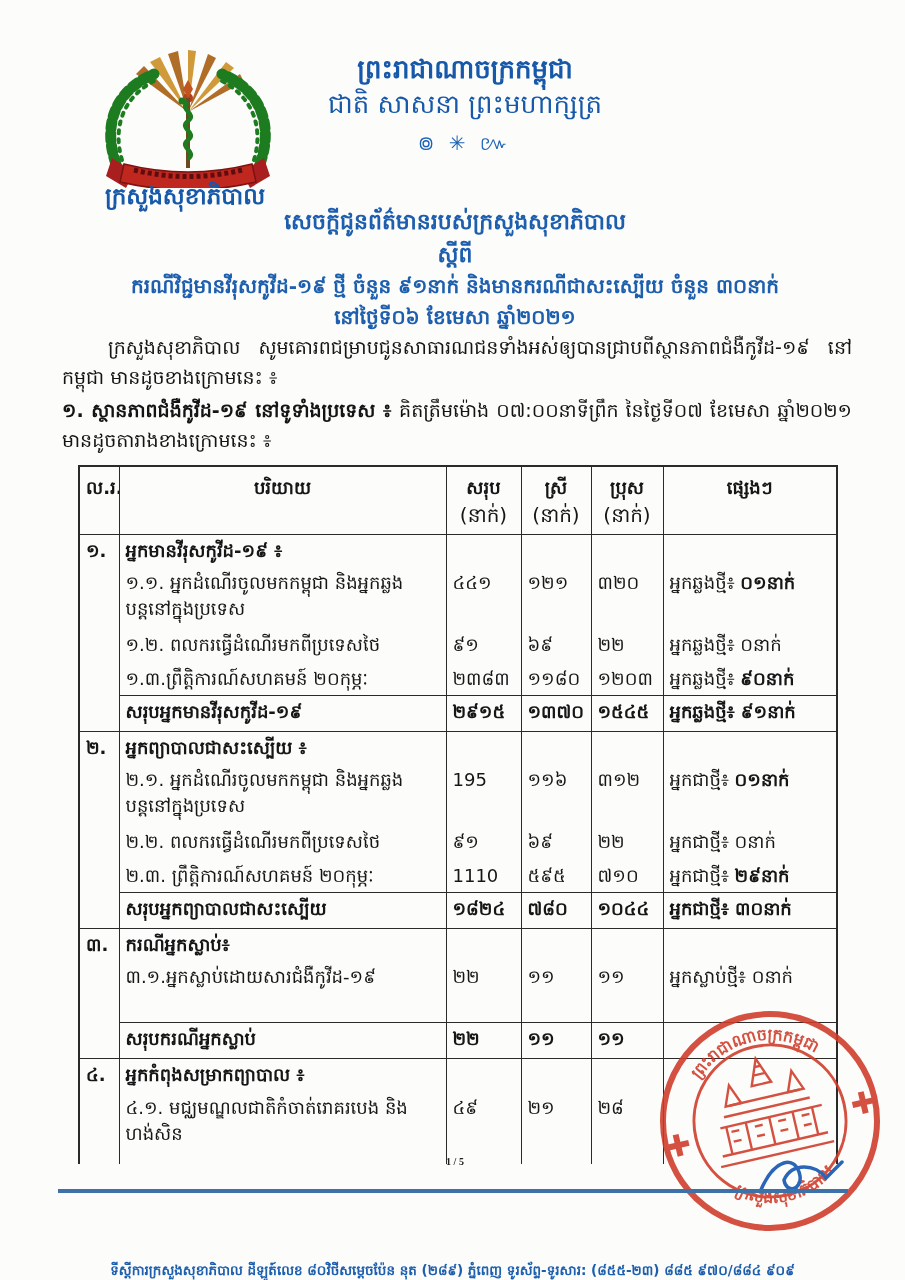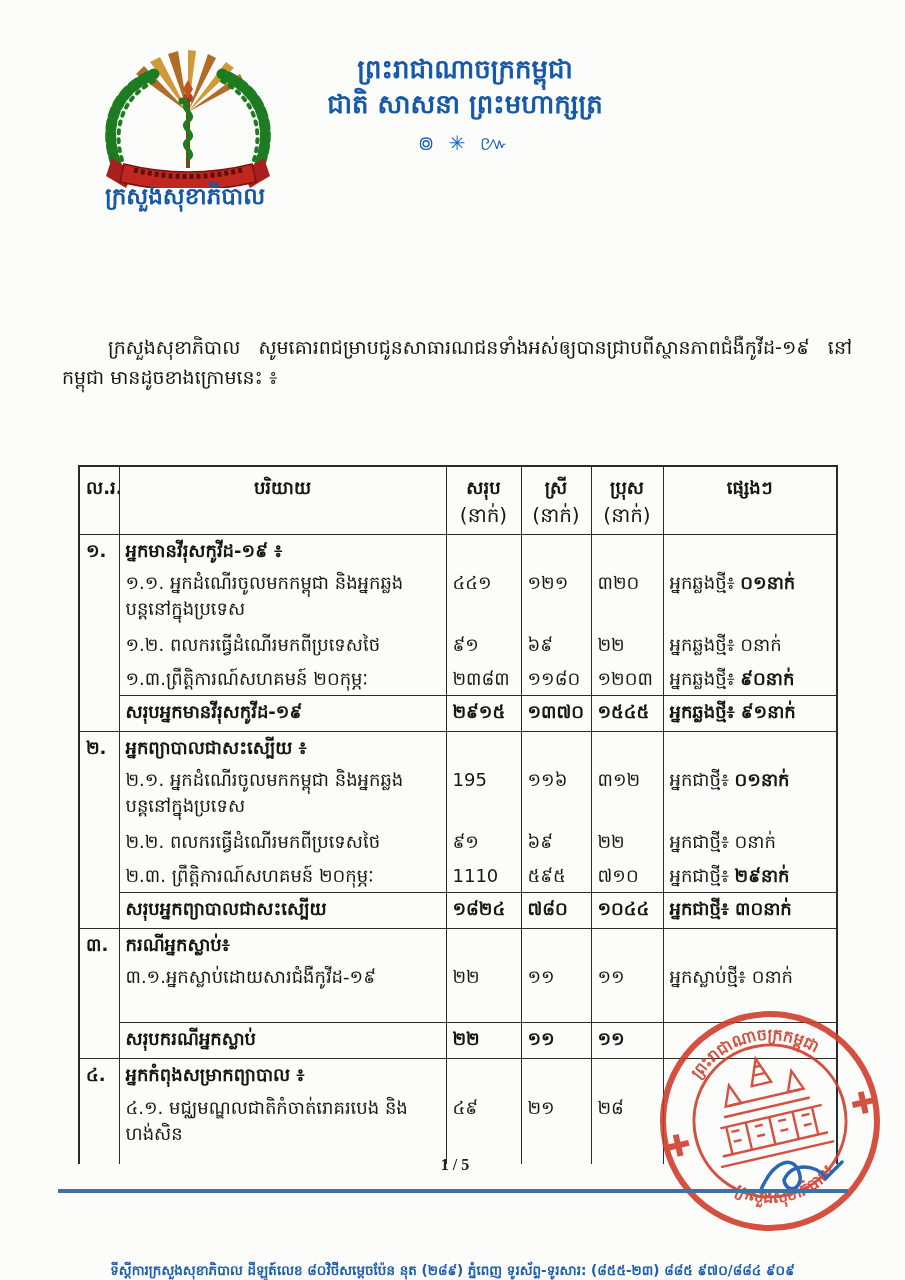--- a/index.html
+++ b/index.html
@@ -5,21 +5,21 @@
   * { margin:0; padding:0; box-sizing:border-box; }
   html,body { background:#888; }
   #page {
     position:relative; width:905px; height:1280px; margin:0 auto;
     background:#fcfcfa; overflow:hidden;
     font-family:"DejaVu Sans", sans-serif; color:#161616;
   }
   
   .hdr-center { position:absolute; left:130px; top:52px; width:670px; text-align:center; }
   .kingdom1 { font-size:26px; font-weight:bold; color:#1658a9; line-height:1.35; }
-  .kingdom2 { font-size:26px; font-weight:bold; color:#1658a9; line-height:1.35; }
+  .kingdom2 { font-size:26px; font-weight:normal; color:#1658a9; line-height:1.35; }
   .ornament { font-size:20px; color:#1d63b5; margin-top:8px; letter-spacing:4px; }
   .ministry-label { position:absolute; left:60px; top:182px; width:250px; text-align:center;
     font-size:23px; font-weight:bold; color:#1658a9; }
   
   .title-block { position:absolute; left:35px; top:205px; width:840px; text-align:center;
     color:#1d5fae; font-weight:bold; }
   .title-l1 { font-size:22px; line-height:1.5; }
   .title-l2 { font-size:22px; line-height:1.5; }
   .title-l3 { font-size:20px; line-height:1.55; white-space:nowrap; }
   .title-l4 { font-size:20px; line-height:1.55; }
@@ -50,21 +50,21 @@
   tr.r-2l { height:62px; }
   tr.r-1l { height:34px; }
   tr.r-13 { height:30px; }
   tr.sum { height:36px; }
   tr.r-3a { height:62px; }
   tr.r-4a { height:72px; }
   .pre { white-space:pre-line; }
   .note-val { font-weight:bold; }
   
   .page-num { position:absolute; left:370px; top:1156px; width:170px; text-align:center;
-    font-family:"Liberation Serif", serif; font-size:16px; font-weight:bold; color:#222; }
+    font-family:"Liberation Serif", serif; font-size:10px; font-weight:bold; color:#222; }
   .footer-rule { position:absolute; left:58px; top:1189px; width:790px; height:4px;
     background:#3f71a9; }
   .footer-addr { position:absolute; left:40px; top:1262px; width:825px; text-align:center;
     font-size:13.5px; font-weight:bold; color:#1d5fae; }
   
   .stamp-wrap { position:absolute; left:642px; top:1005px; width:256px; height:240px; }
   .logo-wrap { position:absolute; left:82px; top:46px; width:212px; height:142px; }
   .sig-wrap { position:absolute; left:752px; top:1148px; width:100px; height:62px; }
 </style>
 </head>
@@ -111,23 +111,30 @@
     </svg>
   </div>
   <div class="ministry-label">ក្រសួងសុខាភិបាល</div>
 
   <div class="hdr-center">
     <div class="kingdom1">ព្រះរាជាណាចក្រកម្ពុជា</div>
     <div class="kingdom2">ជាតិ សាសនា ព្រះមហាក្សត្រ</div>
     <div class="ornament">៙ ✳ ៚</div>
   </div>
 
+  <div class="title-block">
+    <div class="title-l1">សេចក្តីជូនព័ត៌មានរបស់ក្រសួងសុខាភិបាល</div>
+    <div class="title-l2">ស្តីពី</div>
+    <div class="title-l3">ករណីវិជ្ជមានវីរុសកូវីដ-១៩ ថ្មី ចំនួន ៩១នាក់ និងមានករណីជាសះស្បើយ ចំនួន ៣០នាក់</div>
+    <div class="title-l4">នៅថ្ងៃទី០៦ ខែមេសា ឆ្នាំ២០២១</div>
+  </div>
 
   <div class="intro">
     <p class="p1">ក្រសួងសុខាភិបាល សូមគោរពជម្រាបជូនសាធារណជនទាំងអស់ឲ្យបានជ្រាបពីស្ថានភាពជំងឺកូវីដ-១៩ នៅកម្ពុជា មានដូចខាងក្រោមនេះ ៖</p>
+    <p class="p2"><span class="sect-b">១. ស្ថានភាពជំងឺកូវីដ-១៩ នៅទូទាំងប្រទេស ៖ </span><span>គិតត្រឹមម៉ោង ០៧:០០នាទីព្រឹក នៃថ្ងៃទី០៧ ខែមេសា ឆ្នាំ២០២១ មានដូចតារាងខាងក្រោមនេះ ៖</span></p>
   </div>
 
   <table class="covid">
     <tbody>
         <tr class="thead">
       <td class="c-no">ល.រ.</td>
       <td class="c-desc">បរិយាយ</td>
       <td class="c-num">
             <div>សរុប</div>
             <div class="sub">(នាក់)</div>

